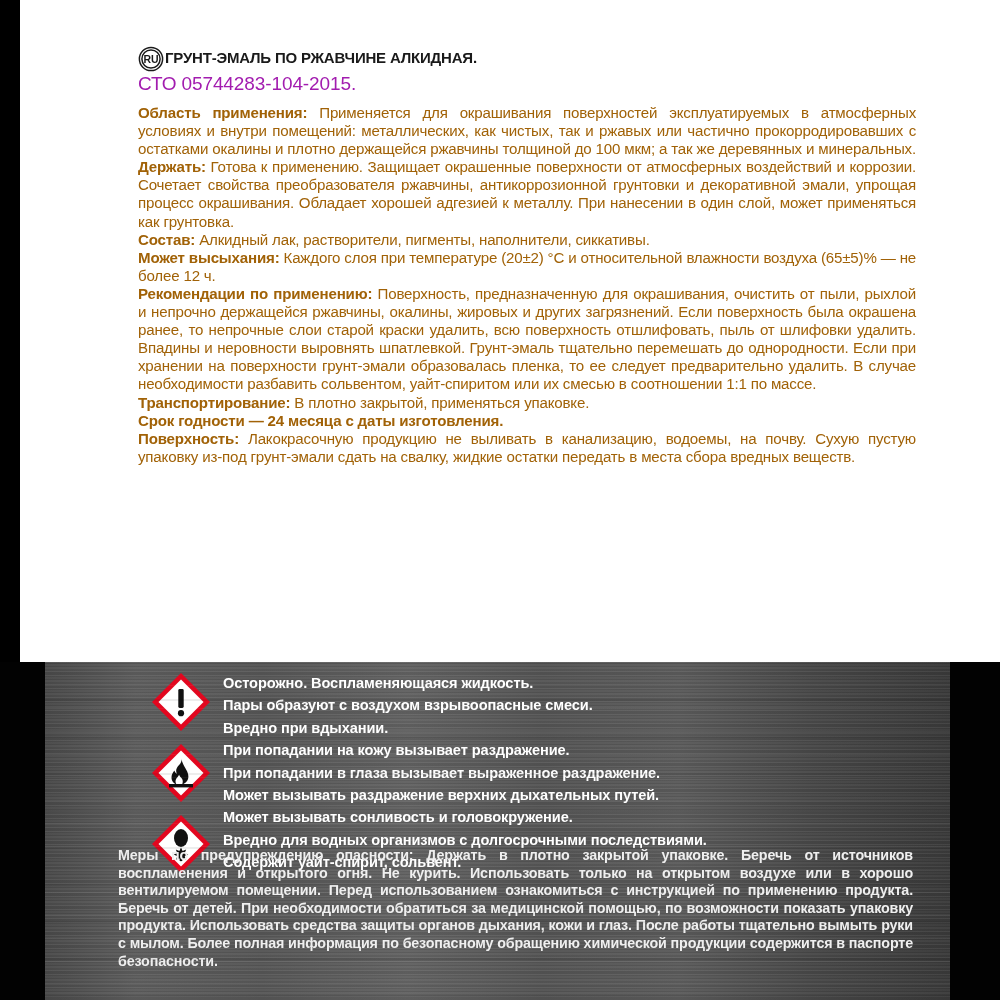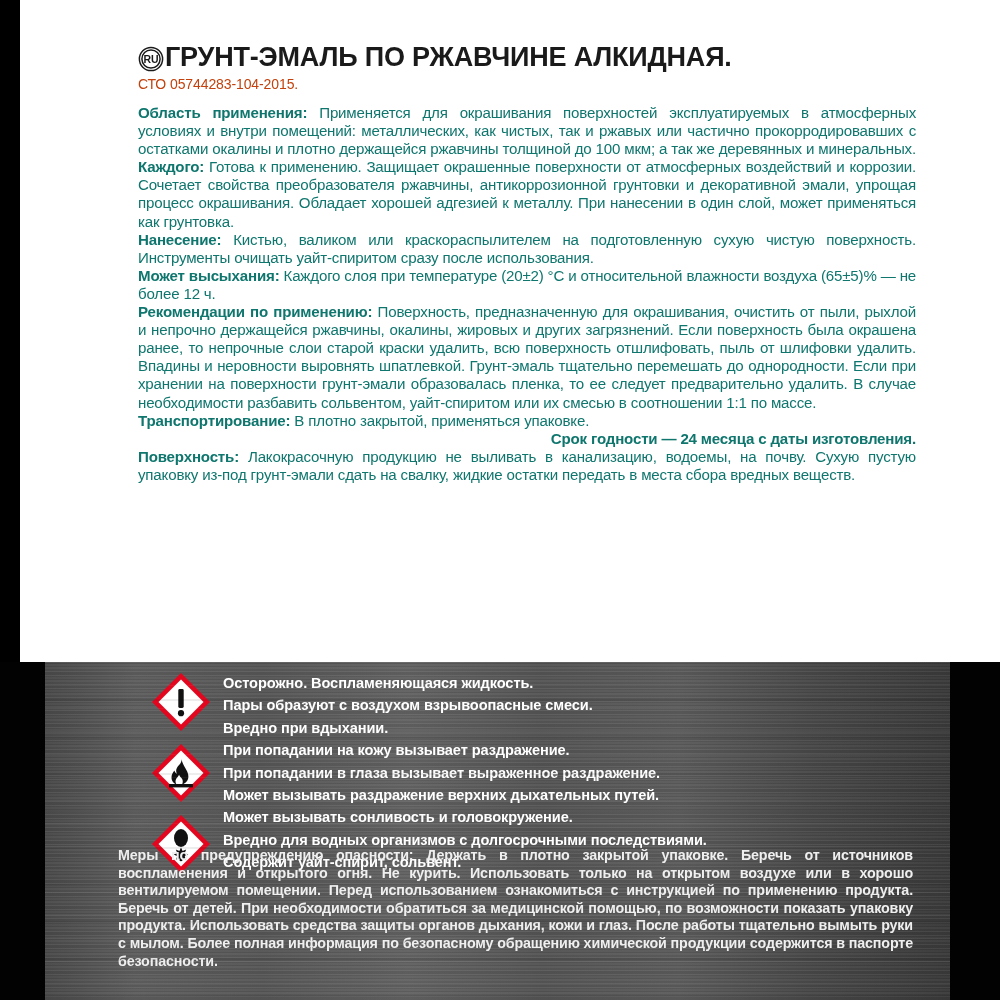--- a/index.html
+++ b/index.html
@@ -22,40 +22,40 @@
   }
 
   
   .title-row { display:flex; align-items:flex-start; }
   .ru-badge {
     width:26px; height:26px; flex:0 0 26px; margin-top:2px; margin-right:1px;
     position:relative;
   }
   .ru-badge svg { display:block; }
   .title-text {
-    font-size:27px; font-weight:bold; letter-spacing:-0.2px;
+    font-size:15px; font-weight:bold; letter-spacing:-0.2px;
     color:#1a1a1a; line-height:27px; white-space:nowrap;
   }
   .sto-line {
-    font-size:14px; color:#c2410c; line-height:24px; margin-top:0px;
+    font-size:19px; color:#a21caf; line-height:24px; margin-top:0px;
     letter-spacing:-0.1px;
   }
 
   
   #sections { margin-top:8px; }
   .sec {
     font-size:15.1px;
     line-height:18.1px;
-    color:#0f766e;
+    color:#a16207;
     text-align:justify;
     letter-spacing:-0.18px;
     margin:0;
   }
   .sec .lbl { font-weight:bold; }
-  .sec.no-justify { text-align:right; }
+  .sec.no-justify { text-align:left; }
   .sec.bold-all { font-weight:bold; }
 
   
   #bottom-panel {
     position:absolute; left:0; top:662px; width:1000px; height:338px;
     background:#020202;
   }
   #metal {
     position:absolute; left:45px; top:0px; width:905px; height:338px;
     background:
@@ -132,22 +132,22 @@
           <text x="13" y="17.2" font-family="Liberation Sans, sans-serif" font-size="10.5" font-weight="bold" fill="#1a1a1a" text-anchor="middle">RU</text>
         </svg>
       </span>
       <span class="title-text">ГРУНТ-ЭМАЛЬ ПО РЖАВЧИНЕ АЛКИДНАЯ.</span>
     </div>
 
     <div class="sto-line">СТО 05744283-104-2015.</div>
 
     <div id="sections">
         <p class="sec"><span class="lbl">Область применения:</span><span> Применяется для окрашивания поверхностей эксплуатируемых в атмосферных условиях и внутри помещений: металлических, как чистых, так и ржавых или частично прокорродировавших с остатками окалины и плотно держащейся ржавчины толщиной до 100 мкм; а так же деревянных и минеральных.</span></p>
-        <p class="sec"><span class="lbl">Каждого:</span><span> Готова к применению. Защищает окрашенные поверхности от атмосферных воздействий и коррозии. Сочетает свойства преобразователя ржавчины, антикоррозионной грунтовки и декоративной эмали, упрощая процесс окрашивания. Обладает хорошей адгезией к металлу. При нанесении в один слой, может применяться как грунтовка.</span></p>
-        <p class="sec"><span class="lbl">Нанесение:</span><span> Кистью, валиком или краскораспылителем на подготовленную сухую чистую поверхность. Инструменты очищать уайт-спиритом сразу после использования.</span></p>
+        <p class="sec"><span class="lbl">Держать:</span><span> Готова к применению. Защищает окрашенные поверхности от атмосферных воздействий и коррозии. Сочетает свойства преобразователя ржавчины, антикоррозионной грунтовки и декоративной эмали, упрощая процесс окрашивания. Обладает хорошей адгезией к металлу. При нанесении в один слой, может применяться как грунтовка.</span></p>
+        <p class="sec"><span class="lbl">Состав:</span><span> Алкидный лак, растворители, пигменты, наполнители, сиккативы.</span></p>
         <p class="sec"><span class="lbl">Может высыхания:</span><span> Каждого слоя при температуре (20±2) °С и относительной влажности воздуха (65±5)% — не более 12 ч.</span></p>
         <p class="sec"><span class="lbl">Рекомендации по применению:</span><span> Поверхность, предназначенную для окрашивания, очистить от пыли, рыхлой и непрочно держащейся ржавчины, окалины, жировых и других загрязнений. Если поверхность была окрашена ранее, то непрочные слои старой краски удалить, всю поверхность отшлифовать, пыль от шлифовки удалить. Впадины и неровности выровнять шпатлевкой. Грунт-эмаль тщательно перемешать до однородности. Если при хранении на поверхности грунт-эмали образовалась пленка, то ее следует предварительно удалить. В случае необходимости разбавить сольвентом, уайт-спиритом или их смесью в соотношении 1:1 по массе.</span></p>
         <p class="sec"><span class="lbl">Транспортирование:</span><span> В плотно закрытой, применяться упаковке.</span></p>
         <p class="sec bold-all no-justify"><span class="lbl">Срок годности — 24 месяца с даты изготовления.</span><span></span></p>
         <p class="sec"><span class="lbl">Поверхность:</span><span> Лакокрасочную продукцию не выливать в канализацию, водоемы, на почву. Сухую пустую упаковку из-под грунт-эмали сдать на свалку, жидкие остатки передать в места сбора вредных веществ.</span></p>
       </div>
   </div>
 </div>
 
 <div id="bottom-panel">

